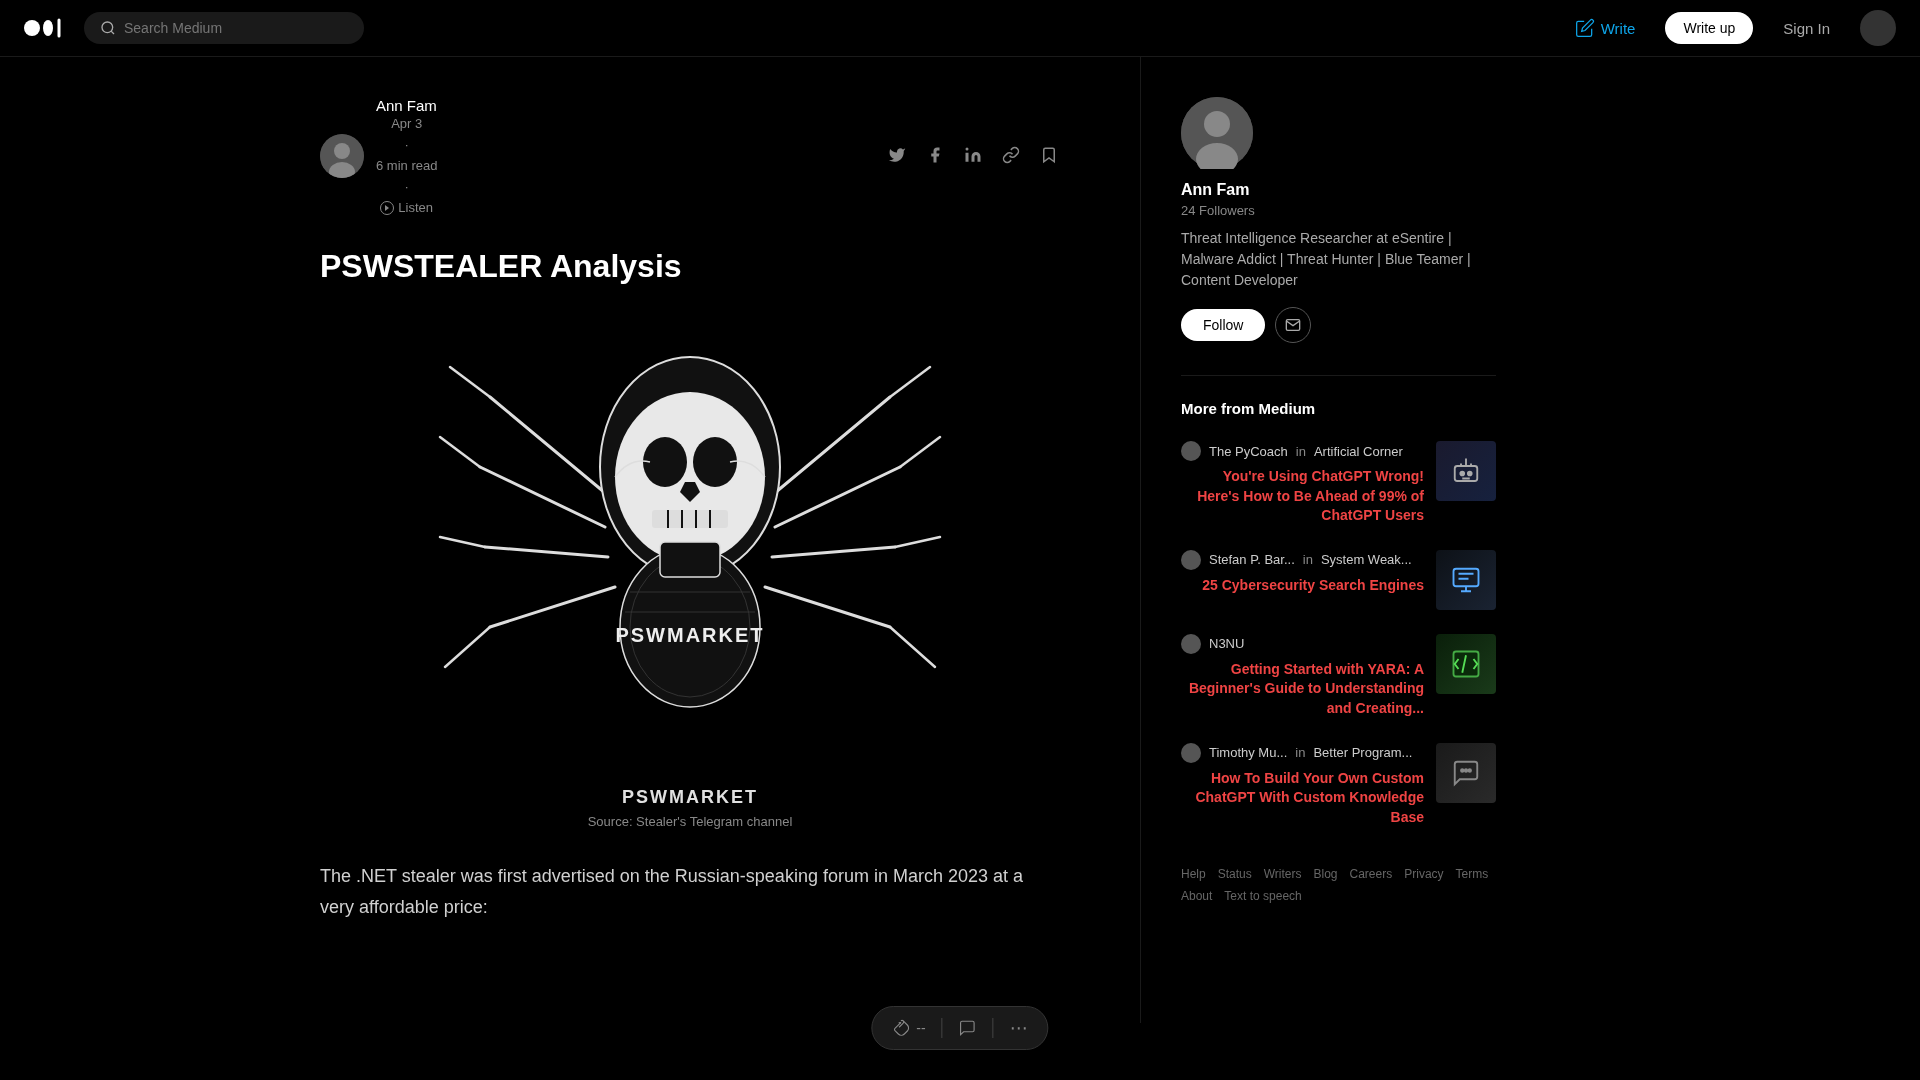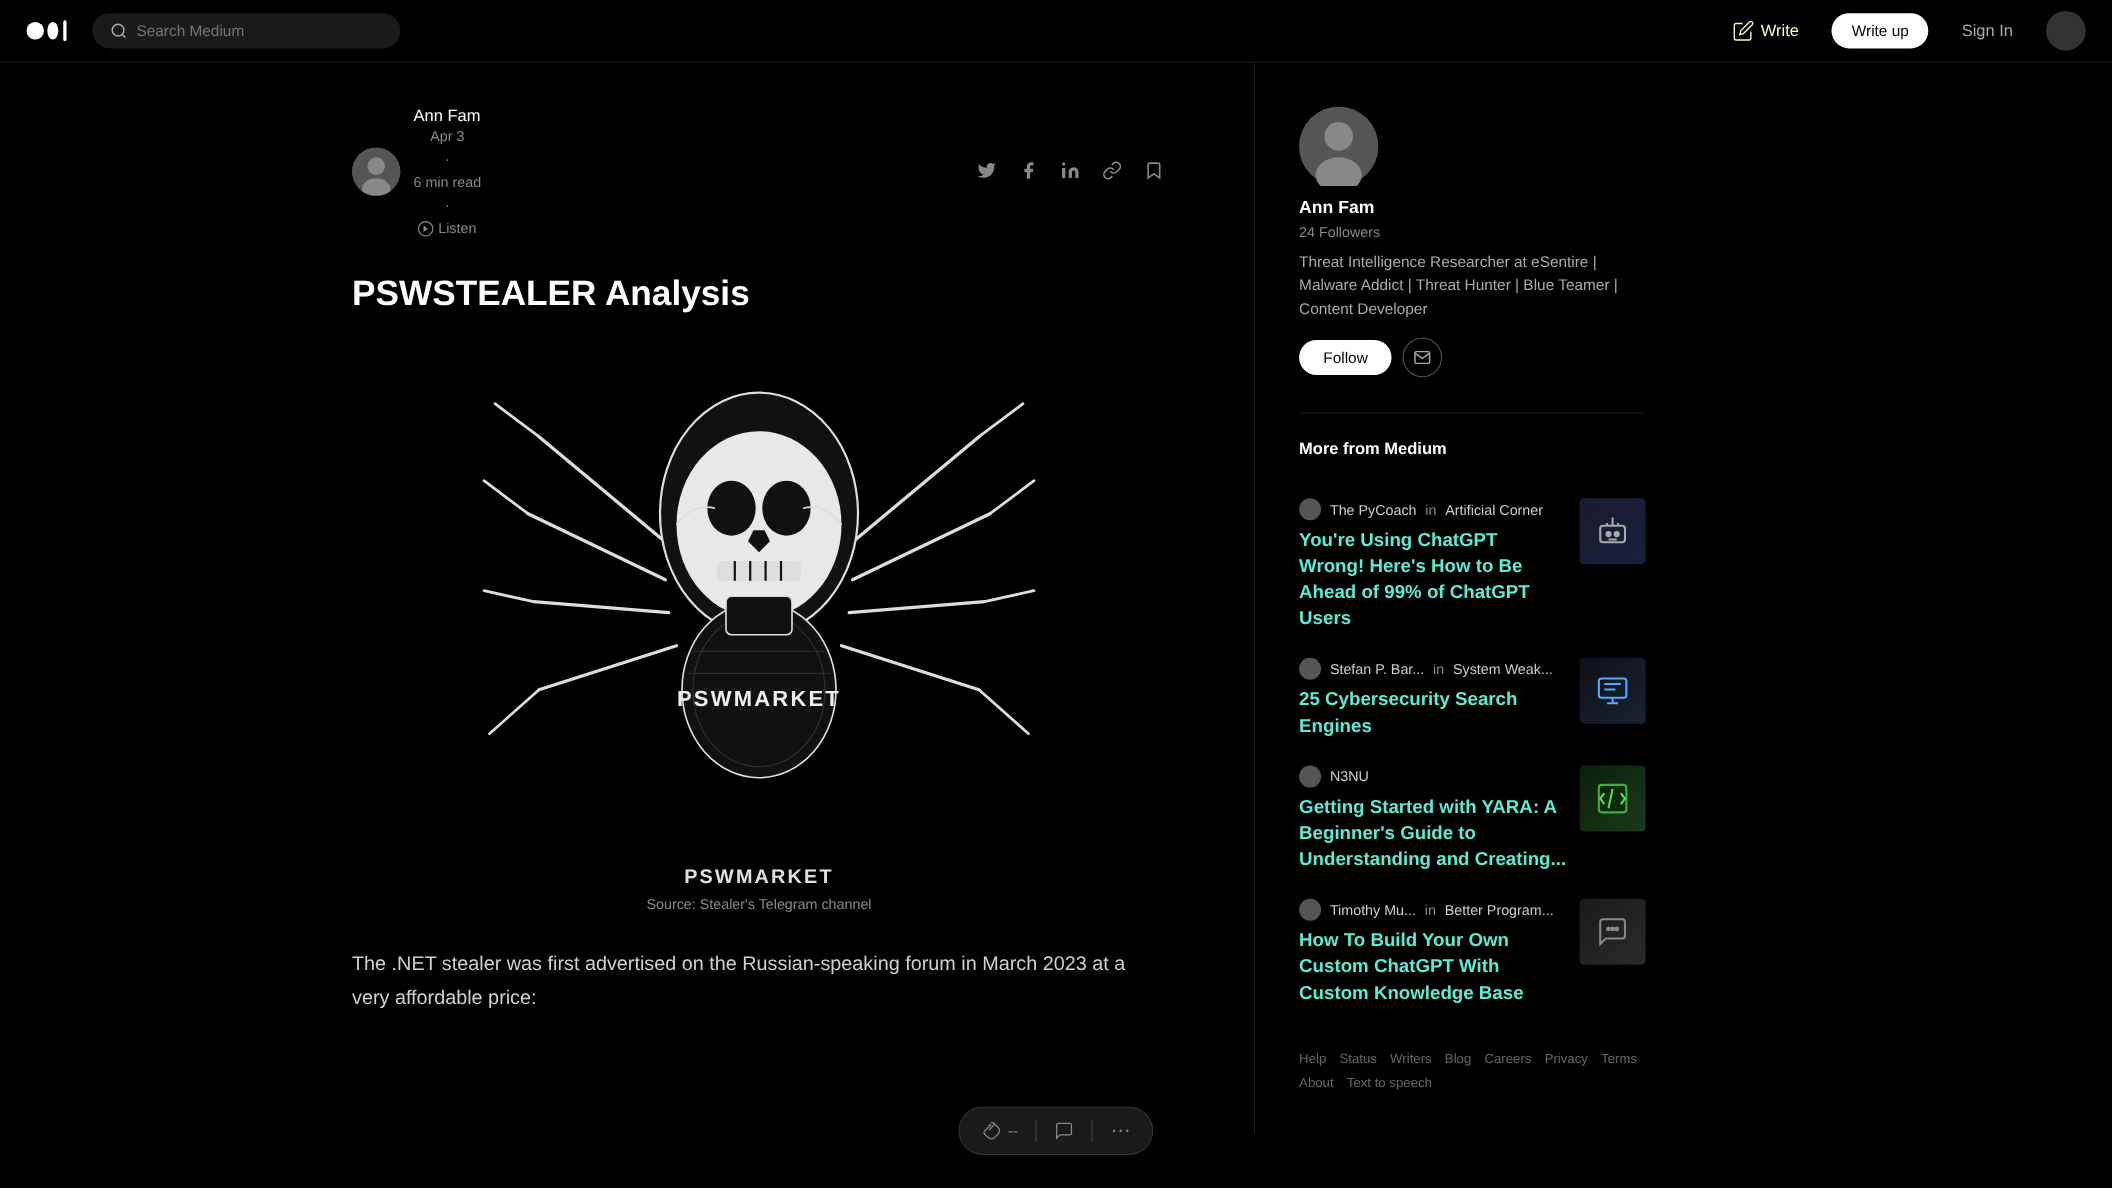--- a/index.html
+++ b/index.html
@@ -61,21 +61,21 @@
     .header-right {
       margin-left: auto;
       display: flex;
       align-items: center;
       gap: 20px;
     }
     .write-btn {
       display: flex;
       align-items: center;
       gap: 6px;
-      color: #fef9c3;
+      color: #0ea5e9;
       font-size: 15px;
       cursor: pointer;
       background: none;
       border: none;
       padding: 6px 10px;
     }
     .signup-btn {
       background: #fff;
       color: #000;
       border: none;
@@ -356,21 +356,21 @@
     .sidebar-divider {
       border: none;
       border-top: 1px solid #1a1a1a;
       margin: 24px 0;
     }
 
     .more-from-medium-title {
       font-size: 15px;
       font-weight: 600;
       color: #fff;
-      margin-bottom: 36px;
+      margin-bottom: 24px;
     }
 
     .recommended-article {
       display: flex;
       align-items: flex-start;
       gap: 12px;
       margin-bottom: 24px;
     }
     .rec-article-content {
       flex: 1;
@@ -396,25 +396,26 @@
     .rec-in-text {
       font-size: 13px;
       color: #888;
     }
     .rec-pub-name {
       font-size: 13px;
       color: #ccc;
       cursor: pointer;
     }
     .rec-article-title {
-      font-size: 17px;
+      font-size: 14px;
       font-weight: 600;
-      color: #5eead4;
+      color: #ef4444;
       line-height: 1.4;
       cursor: pointer;
+      text-align: right;
     }
     .rec-article-thumbnail {
       width: 60px;
       height: 60px;
       border-radius: 4px;
       background: #222;
       flex-shrink: 0;
       overflow: hidden;
       display: flex;
       align-items: center;

